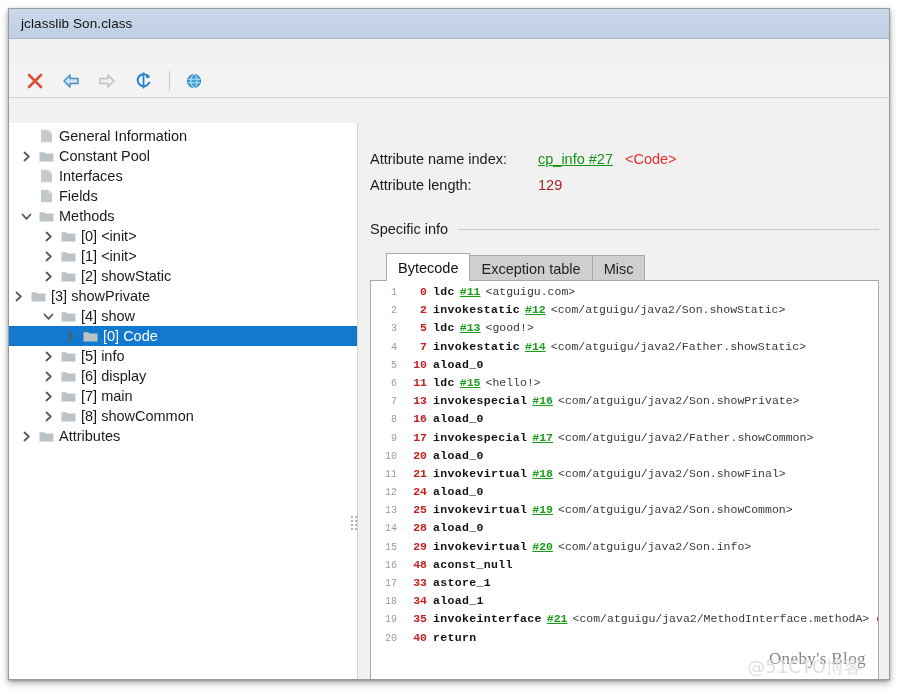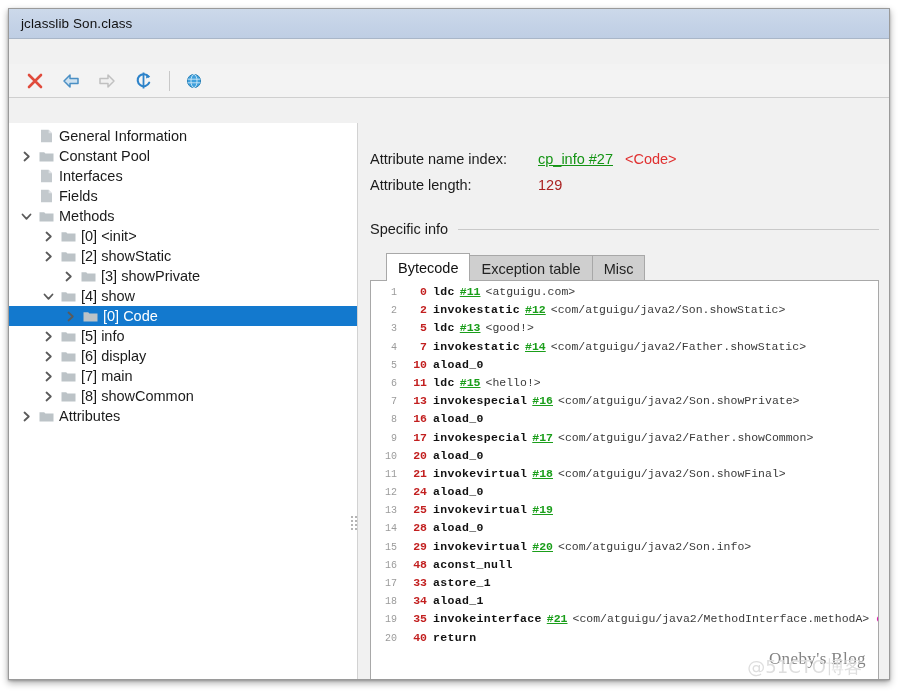--- a/index.html
+++ b/index.html
@@ -439,23 +439,36 @@
               <span class="twisty">
                 <svg width="11" height="11" viewBox="0 0 11 11">
                   <path d="M3.5 1.5 L7.8 5.5 L3.5 9.5" fill="none" stroke="#5a5a5a" stroke-width="1.8" stroke-linecap="round" stroke-linejoin="round"></path>
                 </svg>
               </span>
               <span class="node-icon">
                 <svg width="15" height="13" viewBox="0 0 15 13">
                   <path d="M0.5 2.2 L5.2 2.2 L6.4 3.6 L14.5 3.6 L14.5 11.4 L0.5 11.4 Z" fill="#bcc3c7"></path>
                 </svg>
               </span>
+              <span class="tree-label">[1] &lt;init&gt;</span>
+            </div>
+            <div class="tree-row" style="padding-left: 30px;">
+              <span class="twisty">
+                <svg width="11" height="11" viewBox="0 0 11 11">
+                  <path d="M3.5 1.5 L7.8 5.5 L3.5 9.5" fill="none" stroke="#5a5a5a" stroke-width="1.8" stroke-linecap="round" stroke-linejoin="round"></path>
+                </svg>
+              </span>
+              <span class="node-icon">
+                <svg width="15" height="13" viewBox="0 0 15 13">
+                  <path d="M0.5 2.2 L5.2 2.2 L6.4 3.6 L14.5 3.6 L14.5 11.4 L0.5 11.4 Z" fill="#bcc3c7"></path>
+                </svg>
+              </span>
               <span class="tree-label">[2] showStatic</span>
             </div>
-            <div class="tree-row" style="padding-left: 30px; margin-left: 20px;">
+            <div class="tree-row" style="">
               <span class="twisty">
                 <svg width="11" height="11" viewBox="0 0 11 11">
                   <path d="M3.5 1.5 L7.8 5.5 L3.5 9.5" fill="none" stroke="#5a5a5a" stroke-width="1.8" stroke-linecap="round" stroke-linejoin="round"></path>
                 </svg>
               </span>
               <span class="node-icon">
                 <svg width="15" height="13" viewBox="0 0 15 13">
                   <path d="M0.5 2.2 L5.2 2.2 L6.4 3.6 L14.5 3.6 L14.5 11.4 L0.5 11.4 Z" fill="#bcc3c7"></path>
                 </svg>
               </span>
@@ -675,20 +688,21 @@
               <div class="code-line">
                 <span class="ln">12</span>
                 <span class="off">24</span>
                 <span class="mnem">aload_0</span>
               </div>
               <div class="code-line">
                 <span class="ln">13</span>
                 <span class="off">25</span>
                 <span class="mnem">invokevirtual</span>
                 <span class="cpref">#19</span>
+                <span class="cmt">&lt;com/atguigu/java2/Son.showCommon&gt;</span>
               </div>
               <div class="code-line">
                 <span class="ln">14</span>
                 <span class="off">28</span>
                 <span class="mnem">aload_0</span>
               </div>
               <div class="code-line">
                 <span class="ln">15</span>
                 <span class="off">29</span>
                 <span class="mnem">invokevirtual</span>

